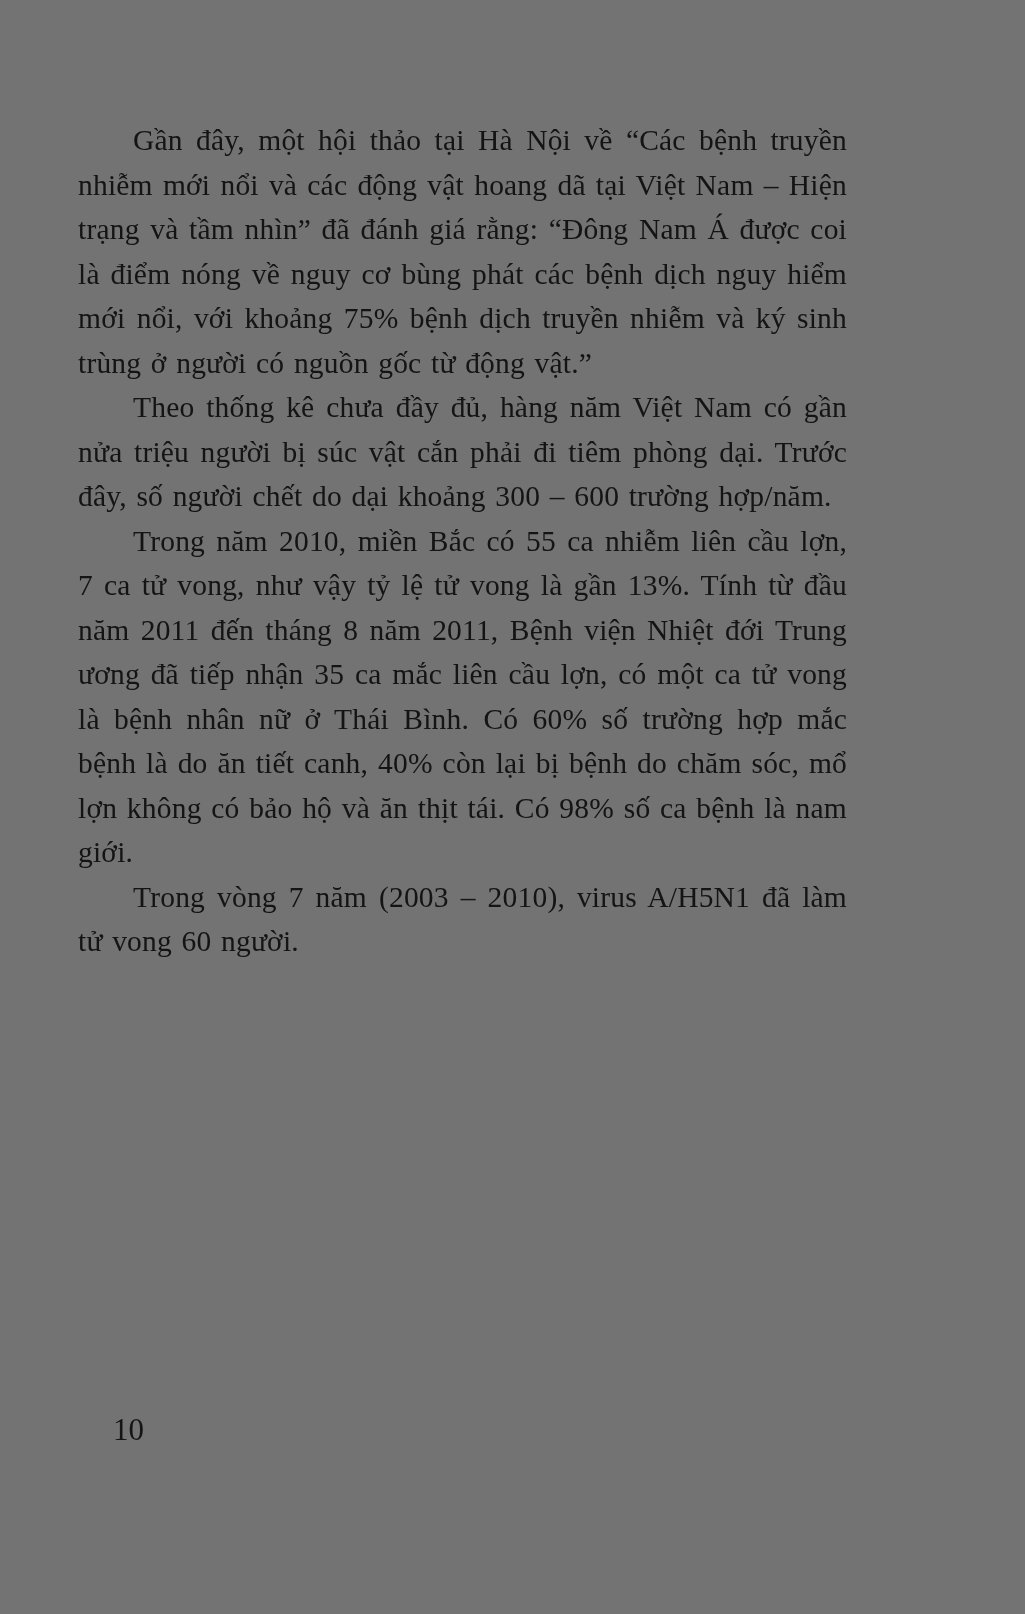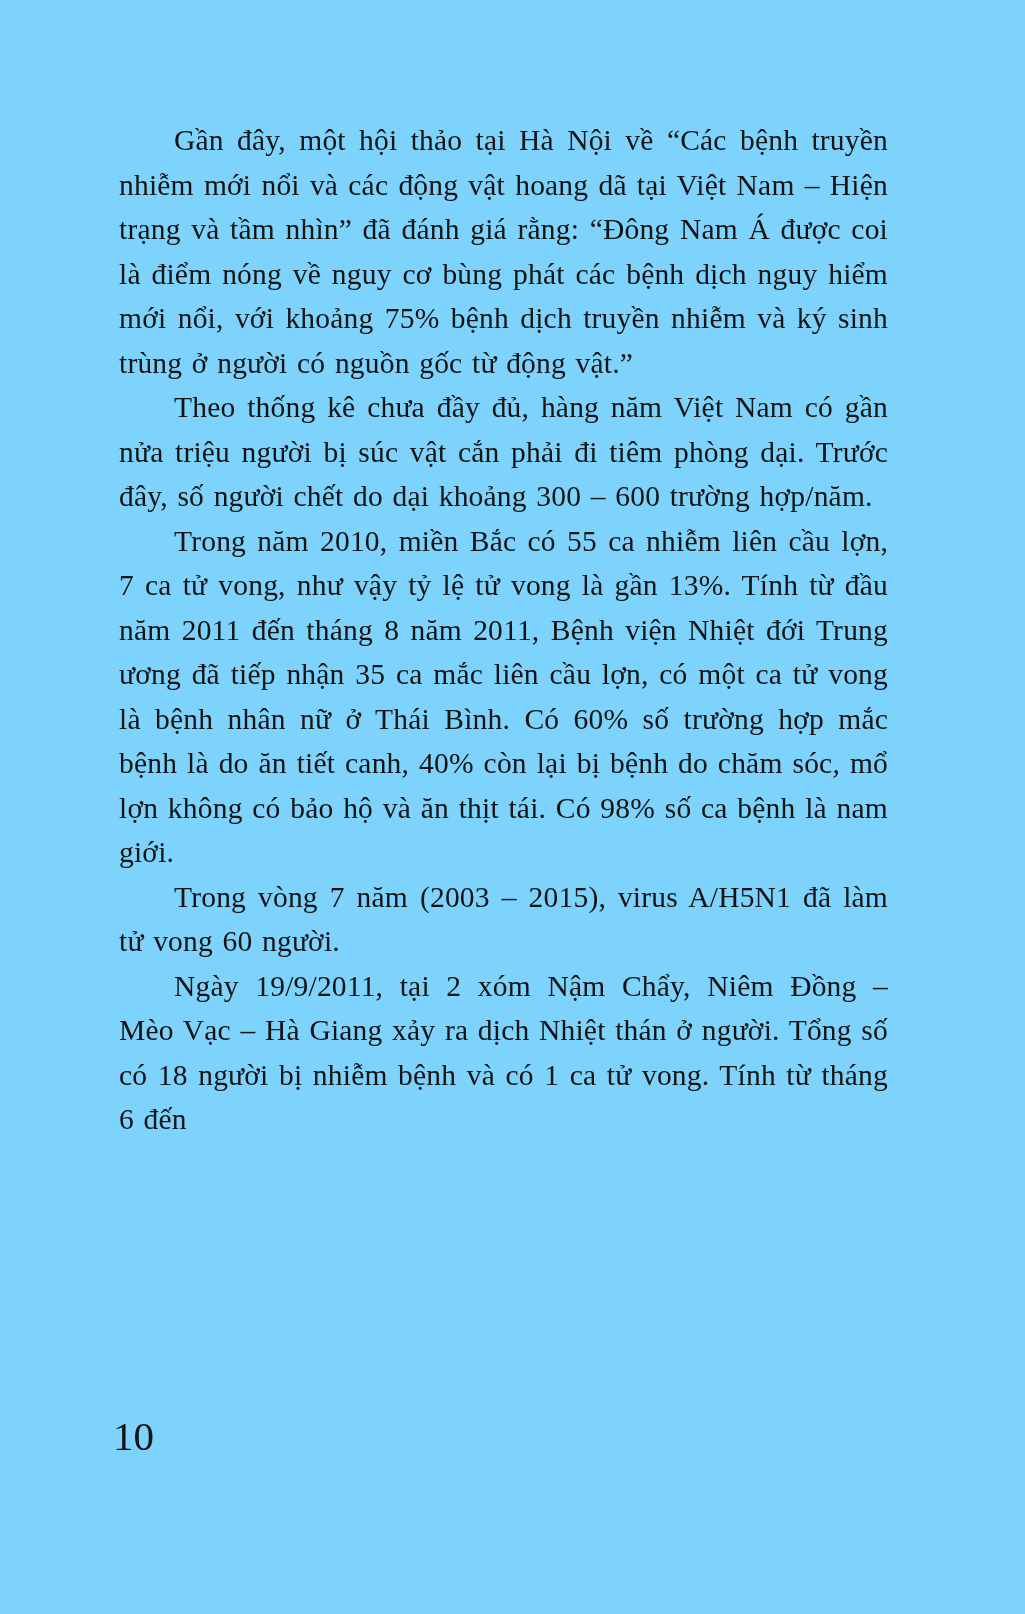--- a/index.html
+++ b/index.html
@@ -10,48 +10,47 @@
     font-family: "Liberation Serif", "DejaVu Serif", serif;
     color: #141414;
     position: relative;
     overflow: hidden;
   }
   .page {
     position: absolute;
     top: 0; left: 0;
     width: 1025px;
     height: 1614px;
-    background: #7dd3fc;
-    padding: 118px 143px 0 119px;
+    background: #737373;
+    padding: 118px 143px 0 78px;
   }
   .content {
     width: 769px;
   }
   .content p {
     font-size: 29.5px;
     line-height: 44.5px;
     text-align: justify;
     text-indent: 55px;
     letter-spacing: 0.2px;
     word-spacing: 2px;
     margin: 0;
   }
   .page-number {
     position: absolute;
     left: 113px;
     top: 1412px;
-    font-size: 41px;
+    font-size: 31px;
     color: #141414;
   }
 </style>
 </head>
 <body>
 
 <div class="page">
   <div class="content">
     <p>Gần đây, một hội thảo tại Hà Nội về “Các bệnh truyền nhiễm mới nổi và các động vật hoang dã tại Việt Nam – Hiện trạng và tầm nhìn” đã đánh giá rằng: “Đông Nam Á được coi là điểm nóng về nguy cơ bùng phát các bệnh dịch nguy hiểm mới nổi, với khoảng 75% bệnh dịch truyền nhiễm và ký sinh trùng ở người có nguồn gốc từ động vật.”</p>
     <p>Theo thống kê chưa đầy đủ, hàng năm Việt Nam có gần nửa triệu người bị súc vật cắn phải đi tiêm phòng dại. Trước đây, số người chết do dại khoảng 300 – 600 trường hợp/năm.</p>
     <p>Trong năm 2010, miền Bắc có 55 ca nhiễm liên cầu lợn, 7 ca tử vong, như vậy tỷ lệ tử vong là gần 13%. Tính từ đầu năm 2011 đến tháng 8 năm 2011, Bệnh viện Nhiệt đới Trung ương đã tiếp nhận 35 ca mắc liên cầu lợn, có một ca tử vong là bệnh nhân nữ ở Thái Bình. Có 60% số trường hợp mắc bệnh là do ăn tiết canh, 40% còn lại bị bệnh do chăm sóc, mổ lợn không có bảo hộ và ăn thịt tái. Có 98% số ca bệnh là nam giới.</p>
-    <p>Trong vòng 7 năm (2003 – 2015), virus A/H5N1 đã làm tử vong 60 người.</p>
-    <p>Ngày 19/9/2011, tại 2 xóm Nậm Chẩy, Niêm Đồng – Mèo Vạc – Hà Giang xảy ra dịch Nhiệt thán ở người. Tổng số có 18 người bị nhiễm bệnh và có 1 ca tử vong. Tính từ tháng 6 đến</p>
+    <p>Trong vòng 7 năm (2003 – 2010), virus A/H5N1 đã làm tử vong 60 người.</p>
   </div>
   <div class="page-number">10</div>
 </div>
 
 </body></html>

